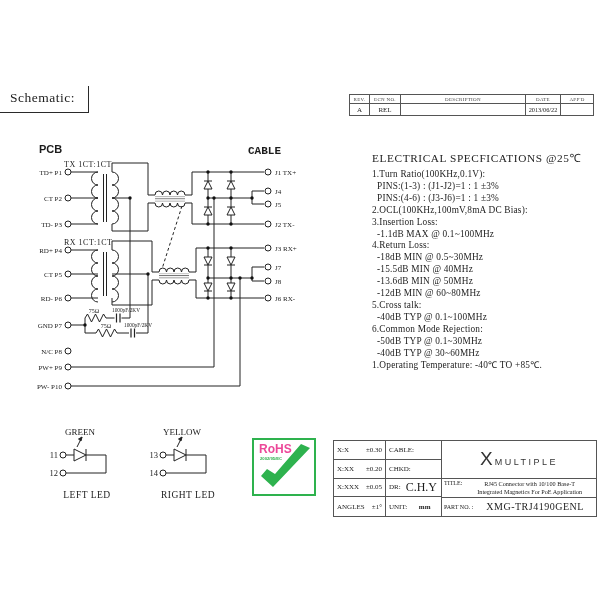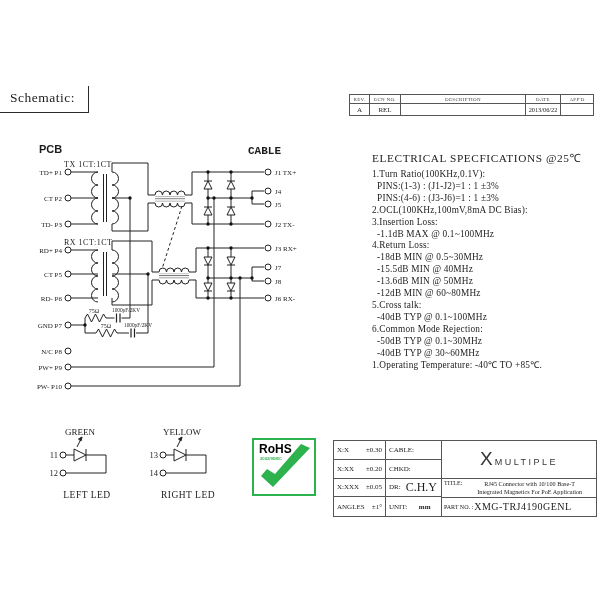--- a/index.html
+++ b/index.html
@@ -30,21 +30,21 @@
   
   .specs{position:absolute;left:372px;top:150px;width:242px;}
   .specs .title{font-size:11.3px;letter-spacing:.6px;margin-bottom:4px;white-space:nowrap;}
   .specs .lines div{font-size:9.3px;line-height:11.9px;white-space:pre;letter-spacing:.2px;}
   
   .led-svg{position:absolute;left:30px;top:424px;}
   
   .rohs{position:absolute;left:252px;top:438px;width:64px;height:58px;box-sizing:border-box;
         border:2px solid #2eb24e;background:#fff;}
   .rohs .name{position:absolute;left:5px;top:2px;font-family:"Liberation Sans",sans-serif;
-              font-weight:bold;font-size:12px;color:#000000;}
+              font-weight:bold;font-size:12px;color:#ec4899;}
   .rohs .dir{position:absolute;left:6px;top:16px;font-family:"Liberation Sans",sans-serif;
              font-weight:bold;font-size:4.2px;color:#2eb24e;}
   .rohs svg{position:absolute;left:0;top:0;}
   
   .tb{position:absolute;left:333px;top:440px;width:264px;height:77px;box-sizing:border-box;
       border:1.2px solid #555;display:flex;}
   .tb .left{width:108px;display:grid;grid-template-columns:52px 56px;
             grid-template-rows:1fr 1fr 1fr 1fr;}
   .tb .left>div{border-right:1px solid #555;border-bottom:1px solid #555;display:flex;
                 align-items:center;padding:0 3px;font-size:7px;box-sizing:border-box;
@@ -53,21 +53,21 @@
   .tb .right{flex:1;display:flex;flex-direction:column;}
   .tb .logo{height:38px;border-bottom:1px solid #555;display:flex;align-items:center;
             justify-content:center;font-family:"Liberation Sans",sans-serif;color:#333;}
   .tb .logo .x{font-size:19px;font-weight:400;}
   .tb .logo .rest{font-size:9px;letter-spacing:2.5px;margin-left:2px;padding-top:5px;}
   .tb .trow{height:19px;border-bottom:1px solid #555;display:flex;align-items:stretch;overflow:hidden;}
   .tb .prow{height:19px;display:flex;align-items:center;overflow:hidden;}
   .tb .small-lbl{font-size:6px;padding:1px 1px 0 2px;white-space:nowrap;}
   .tb .ttl{flex:1;display:flex;flex-direction:column;justify-content:center;align-items:center;}
   .tb .ttl div{font-size:6.2px;line-height:8px;white-space:nowrap;}
-  .tb .pno{flex:1;text-align:left;font-size:10px;letter-spacing:.5px;white-space:nowrap;}
+  .tb .pno{flex:1;text-align:center;font-size:10px;letter-spacing:.5px;white-space:nowrap;}
   .drval{font-size:12px;margin-left:4px;flex:1;text-align:center;}
   .unitval{font-size:7px;font-weight:bold;margin-left:4px;flex:1;text-align:center;}
 </style>
 </head>
 <body>
 
 <div class="sheet">
 
   <div class="schem-box">
     <div class="lbl">Schematic:</div>

